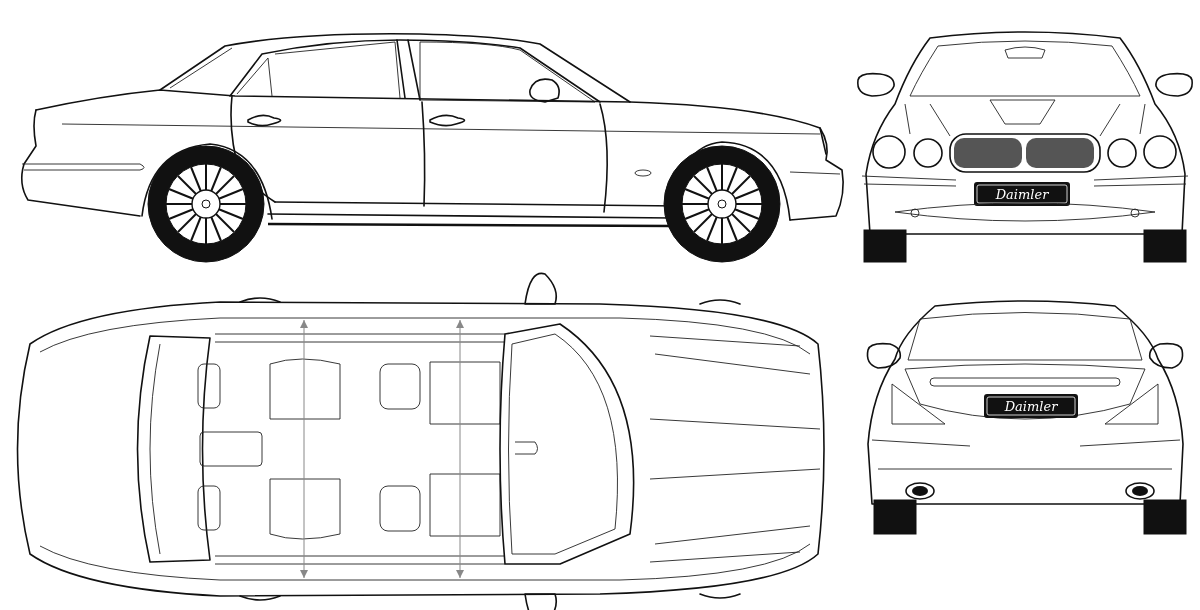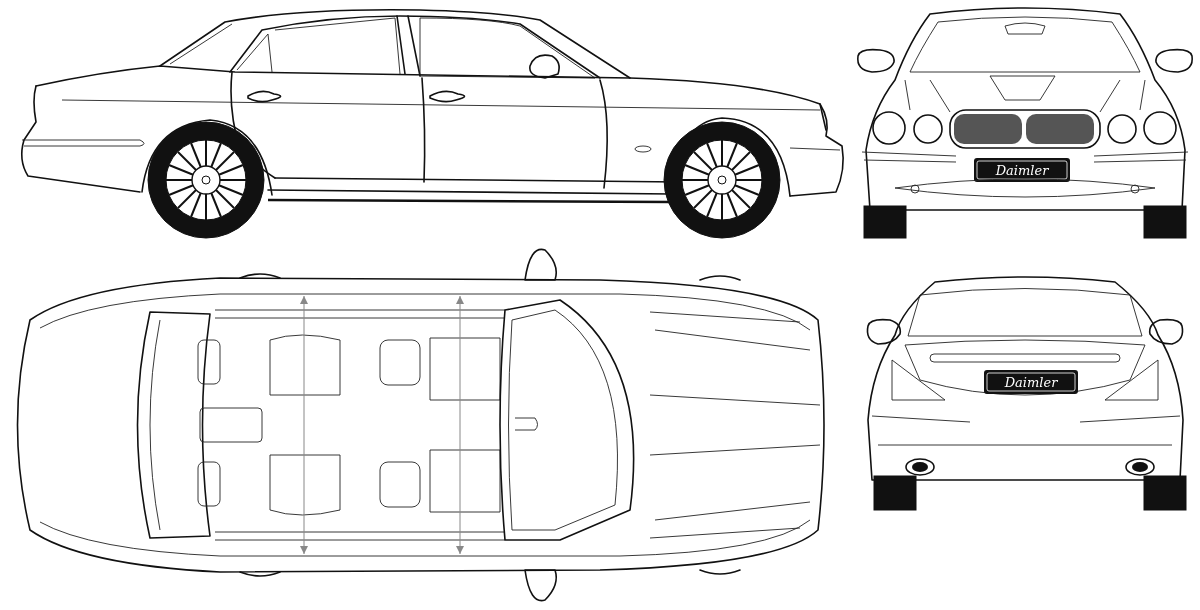--- a/index.html
+++ b/index.html
@@ -1,17 +1,17 @@
 <!DOCTYPE html>
 <html><head>
 <meta charset="utf-8">
 <style>
   html, body { margin: 0; padding: 0; background: #ffffff; }
   body { width: 1200px; height: 610px; overflow: hidden; position: relative; font-family: "DejaVu Serif", serif; }
-  .view { position: absolute; }
+  .view { position: absolute; margin-top: 24px; }
   svg { display: block; }
   .ln { fill: none; stroke: #111; stroke-width: 1.6; stroke-linejoin: round; stroke-linecap: round; }
   .lt { fill: none; stroke: #222; stroke-width: 0.9; }
   .th { fill: none; stroke: #111; stroke-width: 2.4; }
   .gr { fill: none; stroke: #888; stroke-width: 1; }
   .blk { fill: #111; stroke: #111; }
   .wht { fill: #fff; }
   .plate-text { font-family: "DejaVu Serif", serif; font-style: italic; fill: #fff; }
 </style>
 </head>

